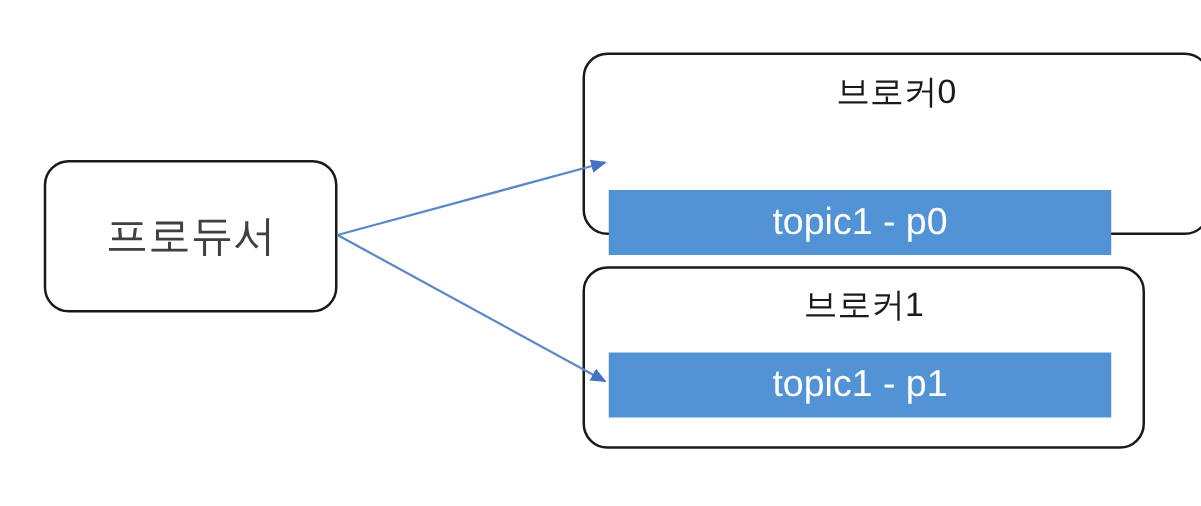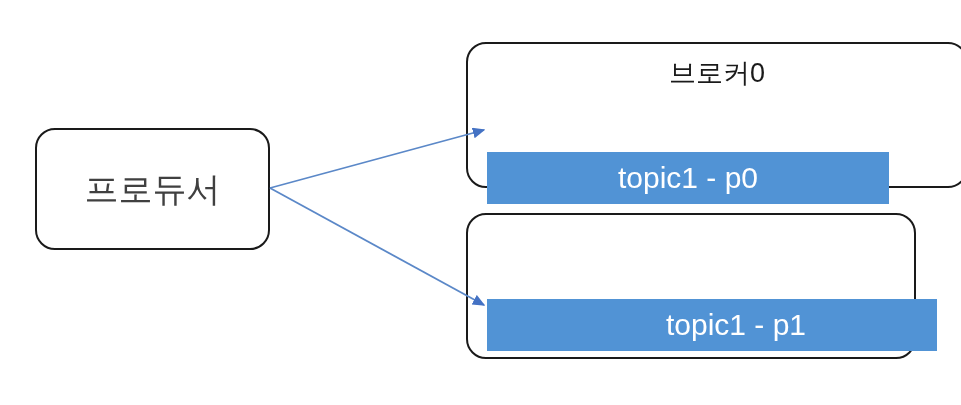--- a/index.html
+++ b/index.html
@@ -76,21 +76,21 @@
     position: absolute;
     left: 19px;
     width: 402px;
     height: 52px;
     background: #5193D5;
     display: flex;
     align-items: center;
     justify-content: center;
   }
   #broker-box-0 .partition-bar { top: 60px; margin-top: 48px; }
-  #broker-box-1 .partition-bar { top: 84px; padding-left: 48px; }
+  #broker-box-1 .partition-bar { top: 67px; }
 
   .partition-label {
     color: #ffffff;
     font-size: 30px;
     line-height: 1;
     white-space: nowrap;
   }
 
   
   #arrow-layer {
@@ -112,20 +112,21 @@
   </div>
 
   <div class="node-box" id="broker-box-0">
     <div class="broker-title">브로커0</div>
     <div class="partition-bar">
       <span class="partition-label">topic1 - p0</span>
     </div>
   </div>
 
   <div class="node-box" id="broker-box-1">
+    <div class="broker-title">브로커1</div>
     <div class="partition-bar">
       <span class="partition-label">topic1 - p1</span>
     </div>
   </div>
 
   <svg id="arrow-layer" viewBox="0 0 961 405" width="961" height="405">
     <defs>
       <marker id="arrowhead0" markerWidth="7" markerHeight="7" refX="6.2" refY="3" orient="auto" markerUnits="strokeWidth">
         <path d="M0,0 L7,3 L0,6 z" fill="#4472C4"></path>
       </marker>

